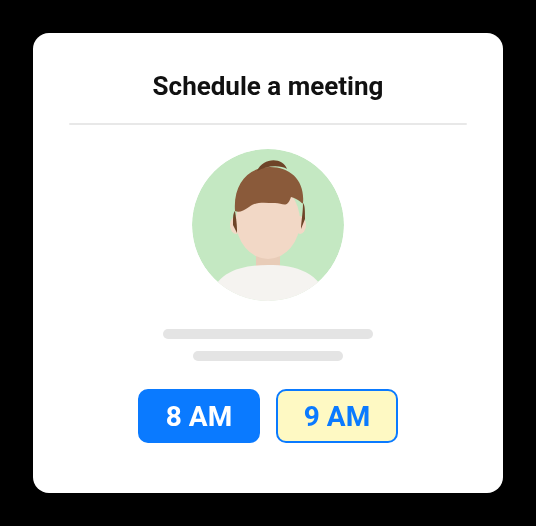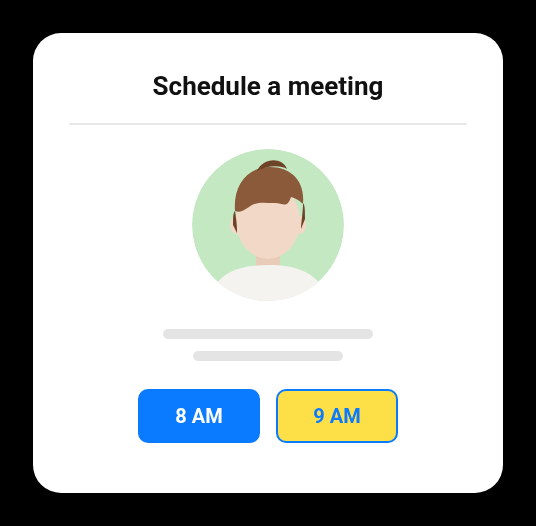--- a/index.html
+++ b/index.html
@@ -9,21 +9,21 @@
       background: #000;
       display: flex;
       align-items: center;
       justify-content: center;
       font-family: -apple-system, BlinkMacSystemFont, "Segoe UI", Roboto, Helvetica, Arial, sans-serif;
     }
     .card {
       width: 470px;
       height: 460px;
       background: #fff;
-      border-radius: 28px;
+      border-radius: 16px;
       padding: 36px 36px 36px 36px;
       display: flex;
       flex-direction: column;
       align-items: center;
     }
     .title {
       font-size: 26px;
       font-weight: 700;
       color: #111;
       margin-top: 2px;
@@ -64,32 +64,32 @@
       width: 100%;
       justify-content: center;
     }
     .time-slot {
       width: 122px;
       height: 54px;
       border-radius: 10px;
       display: flex;
       align-items: center;
       justify-content: center;
-      font-size: 20px;
+      font-size: 28px;
       font-weight: 700;
       cursor: pointer;
       user-select: none;
     }
     .time-slot.selected {
       background: #0a7aff;
       color: #fff;
       border: 2px solid #0a7aff;
     }
     .time-slot.unselected {
-      background: #fde047;
+      background: #fef9c3;
       color: #0a7aff;
       border: 2px solid #0a7aff;
       justify-content: center;
     }
   </style>
 </head>
 <body>
 
 <div class="card">
   <div class="title">Schedule a meeting</div>

